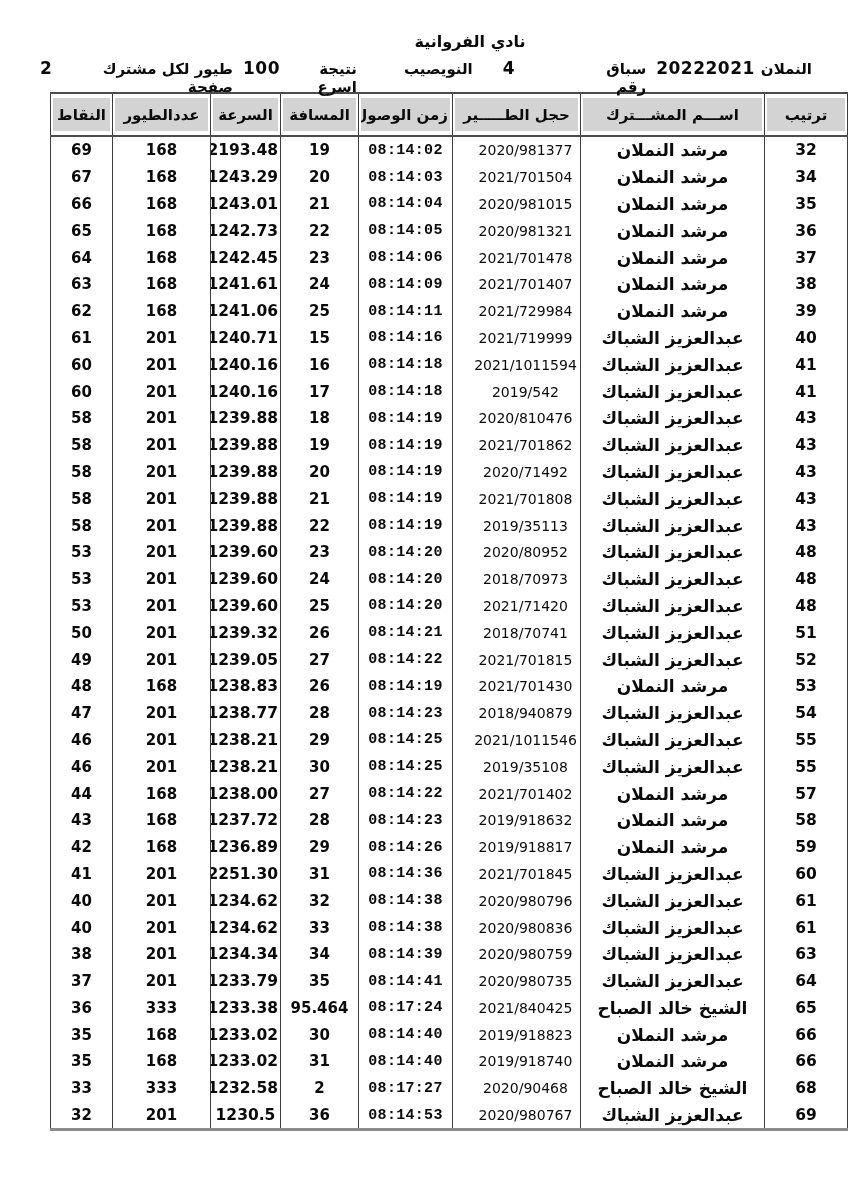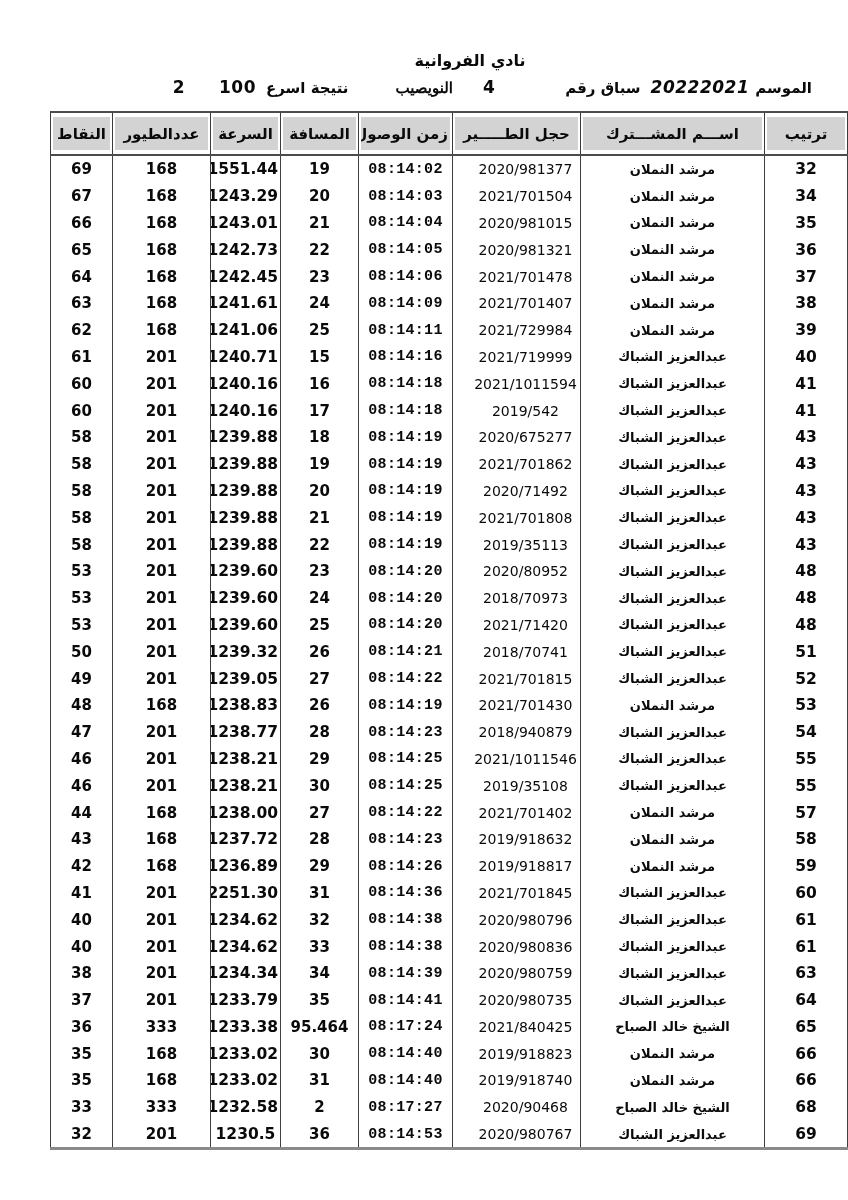--- a/index.html
+++ b/index.html
@@ -2,41 +2,41 @@
 <html lang="ar" dir="rtl"><head>
 <meta charset="utf-8">
 <style>
   html,body{margin:0;padding:0;background:#ffffff;}
   body{
     width:848px;height:1200px;overflow:hidden;
     font-family:"DejaVu Sans",sans-serif;
     color:#0a0a0a;
     -webkit-font-smoothing:antialiased;
   }
-  .page{padding-top:30px;margin-top:19px;}
+  .page{padding-top:30px;}
 
   
   .club-title{
     position:relative;left:46px;
     text-align:center;
     font-size:16px;font-weight:bold;
     height:24px;line-height:24px;
   }
   .race-line{
     direction:rtl;
     display:flex;align-items:baseline;
     padding:4px 36px 0 40px;
     font-size:15px;font-weight:bold;
     height:26px;
   }
   .race-line .num{font-size:17px;letter-spacing:.5px;}
-  .m-xs{margin-inline-start:6px;font-style:italic;}
+  .m-xs{margin-inline-start:6px;}
   .m-s{margin-inline-start:10px;}
   .m-race-num{margin-inline-start:70px;}
-  .m-site{margin-inline-start:30px;font-family:Liberation Serif, serif;}
+  .m-site{margin-inline-start:30px;}
   .m-result{margin-inline-start:47px;}
   .m-page{margin-inline-start:34px;}
 
   
   table{
     width:797px;margin-left:43px;margin-top:8px;
     border-collapse:collapse;table-layout:fixed;
     direction:rtl;
   }
   thead th{
@@ -58,40 +58,41 @@
     border-inline-start:1px solid #3f3f3f;
     border-inline-end:1px solid #3f3f3f;
     height:26.8px;padding:0 2px;
     text-align:center;vertical-align:middle;
     font-weight:bold;font-size:15px;
     white-space:nowrap;overflow:hidden;
   }
   table{border-bottom:3px solid #8a8a8a;}
   
   td.c0{font-size:15.5px;}
-  td.c1{font-size:13px;text-align:center;}
+  td.c1{font-size:17px;text-align:center;}
   td.c2{font-weight:400;font-size:14px;font-family:"DejaVu Sans",sans-serif;padding-left:20px;}
   td.c3{font-size:15px;letter-spacing:.3px;font-family:Liberation Mono, monospace;}
   td.c5{font-size:15.5px;}
 </style>
 </head>
 <body>
 
 <div class="page">
 
   <div class="club-title">نادي الفروانية</div>
 
   <div class="race-line">
-    <span>الموسم</span>
+    <span>النملان</span>
     <span class="num m-xs">20222021</span>
     <span class="m-s">سباق رقم</span>
     <span class="num m-race-num">4</span>
     <span class="m-site">النويصيب</span>
     <span class="m-result">نتيجة اسرع</span>
     <span class="num m-s">100</span>
+    <span class="m-s">طيور لكل مشترك صفحة</span>
     <span class="num m-page">2</span>
   </div>
 
   <table>
     <colgroup>
       <col style="width:83px">
       <col style="width:184px">
       <col style="width:128px">
       <col style="width:94px">
       <col style="width:78px">
@@ -127,21 +128,21 @@
           </th>
       </tr>
     </thead>
     <tbody>
         <tr>
           <td class="c0">32</td>
           <td class="c1">مرشد النملان</td>
           <td class="c2">2020/981377</td>
           <td class="c3">08:14:02</td>
           <td class="c4">19</td>
-          <td class="c5">1551.44</td>
+          <td class="c5">2193.48</td>
           <td class="c6">168</td>
           <td class="c7">69</td>
         </tr>
         <tr>
           <td class="c0">34</td>
           <td class="c1">مرشد النملان</td>
           <td class="c2">2021/701504</td>
           <td class="c3">08:14:03</td>
           <td class="c4">20</td>
           <td class="c5">1243.29</td>
@@ -224,21 +225,21 @@
           <td class="c2">2019/542</td>
           <td class="c3">08:14:18</td>
           <td class="c4">17</td>
           <td class="c5">1240.16</td>
           <td class="c6">201</td>
           <td class="c7">60</td>
         </tr>
         <tr>
           <td class="c0">43</td>
           <td class="c1">عبدالعزيز الشباك</td>
-          <td class="c2">2020/675277</td>
+          <td class="c2">2020/810476</td>
           <td class="c3">08:14:19</td>
           <td class="c4">18</td>
           <td class="c5">1239.88</td>
           <td class="c6">201</td>
           <td class="c7">58</td>
         </tr>
         <tr>
           <td class="c0">43</td>
           <td class="c1">عبدالعزيز الشباك</td>
           <td class="c2">2021/701862</td>

